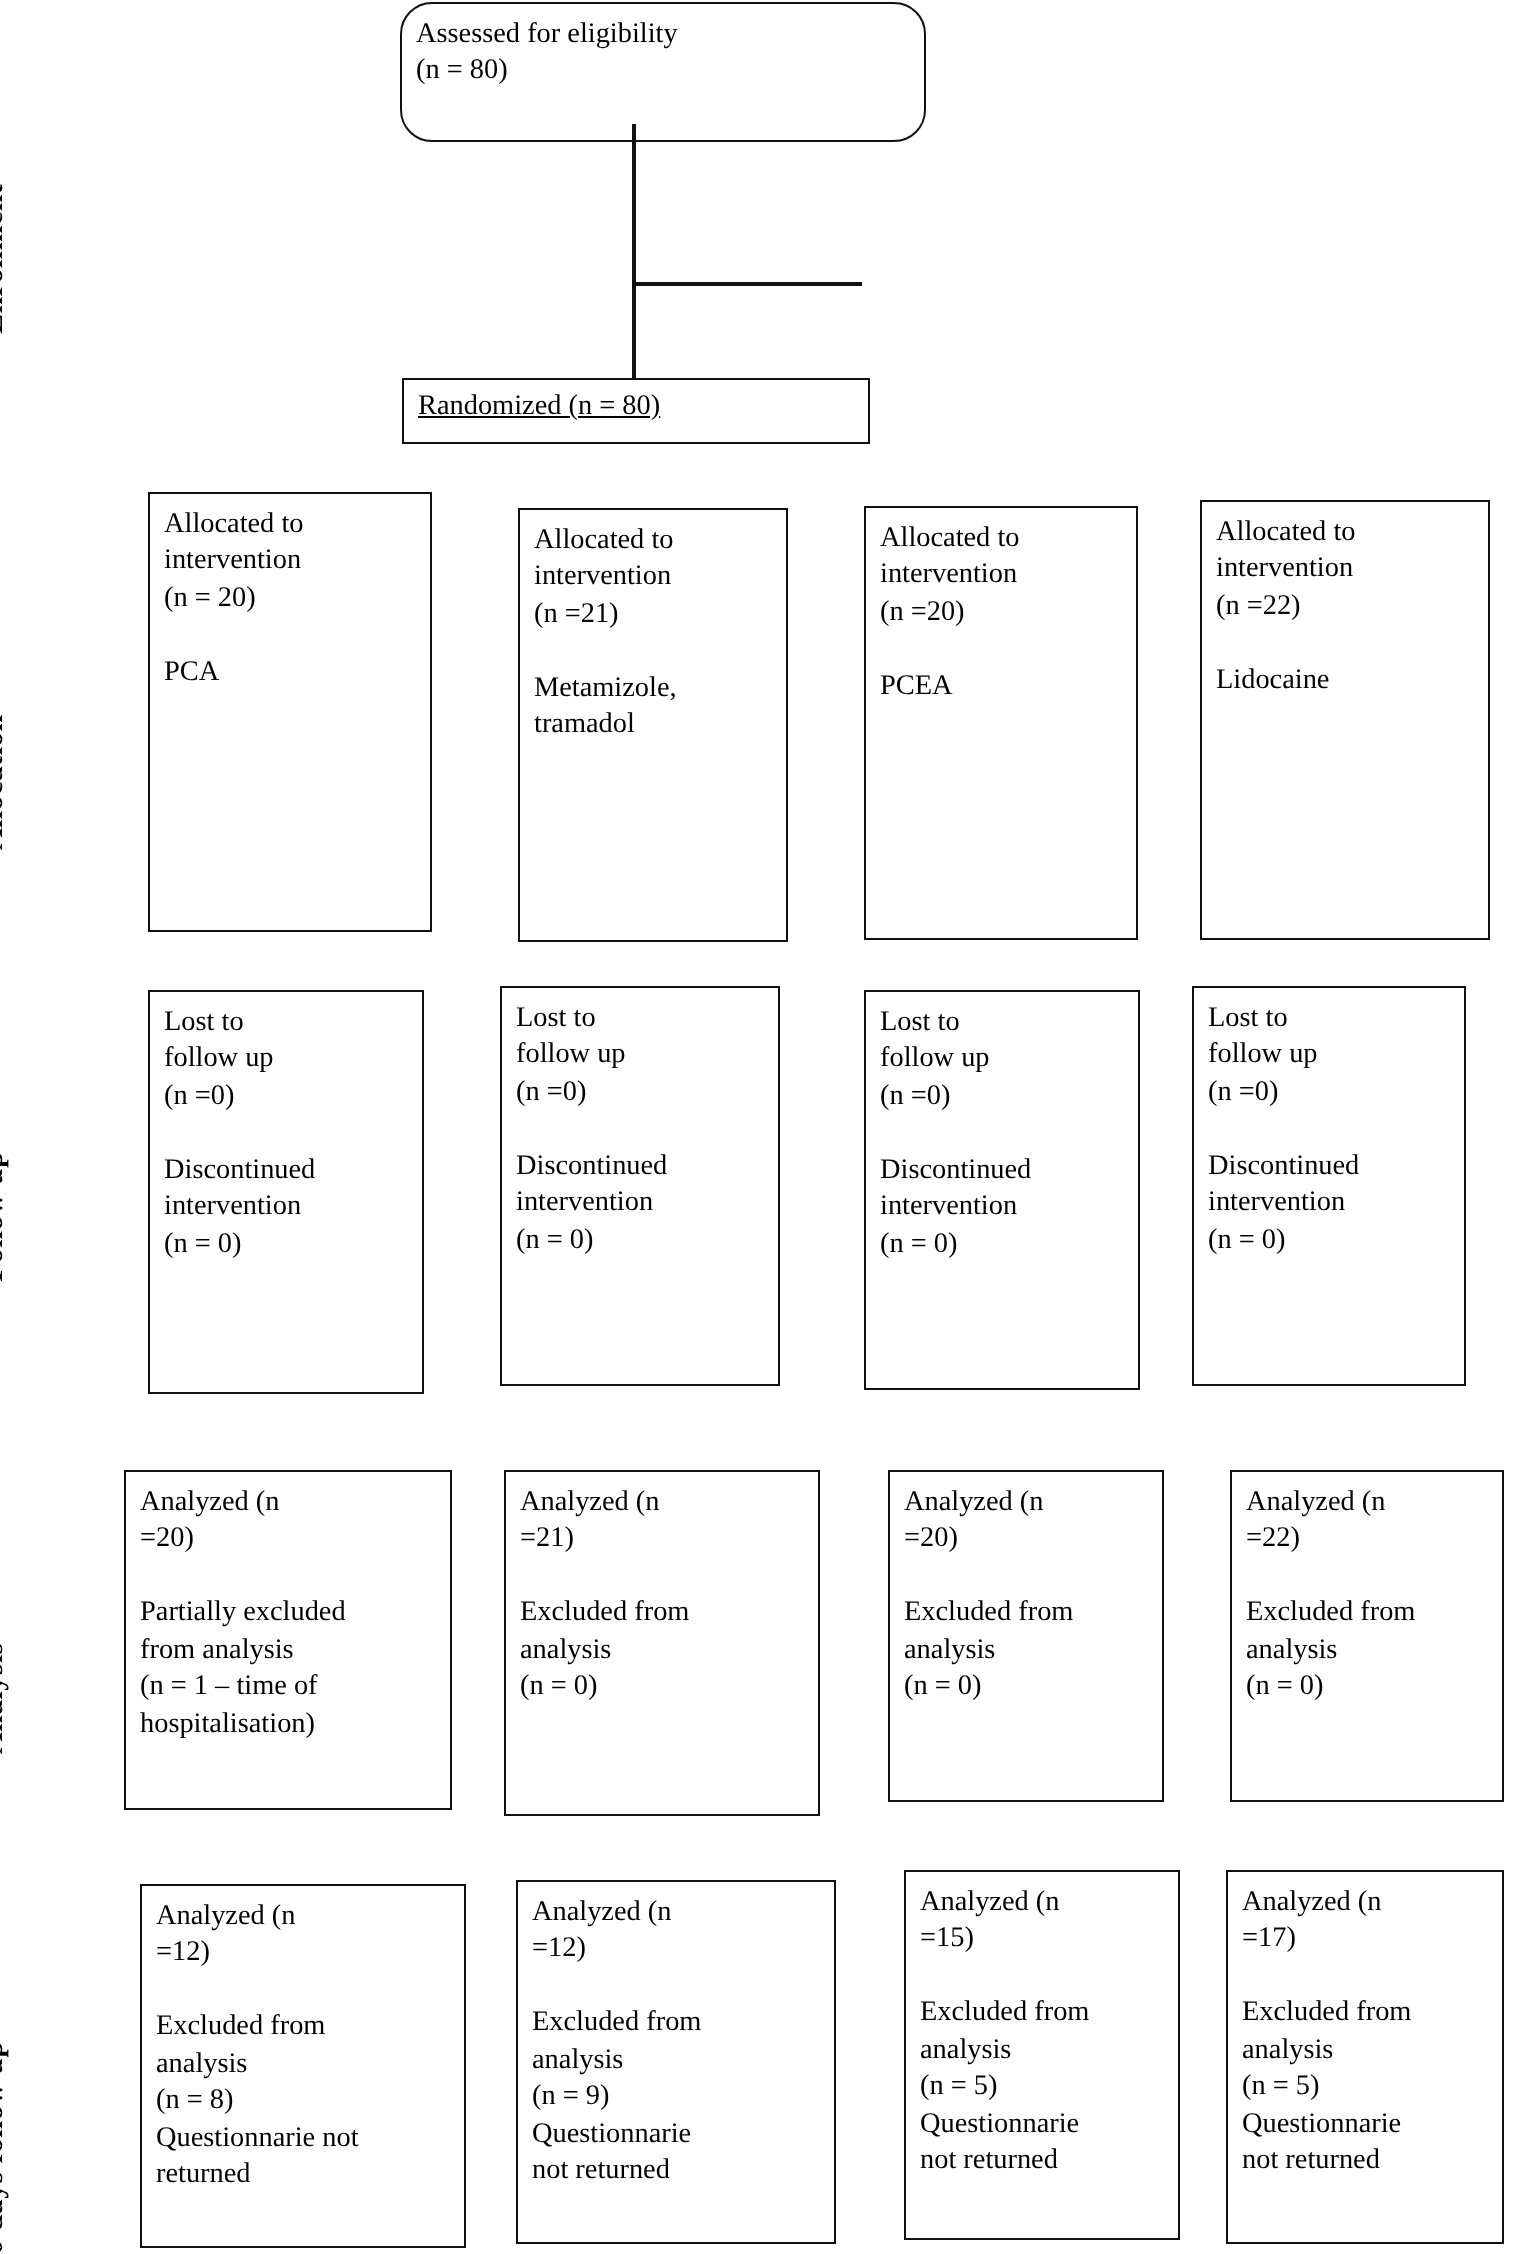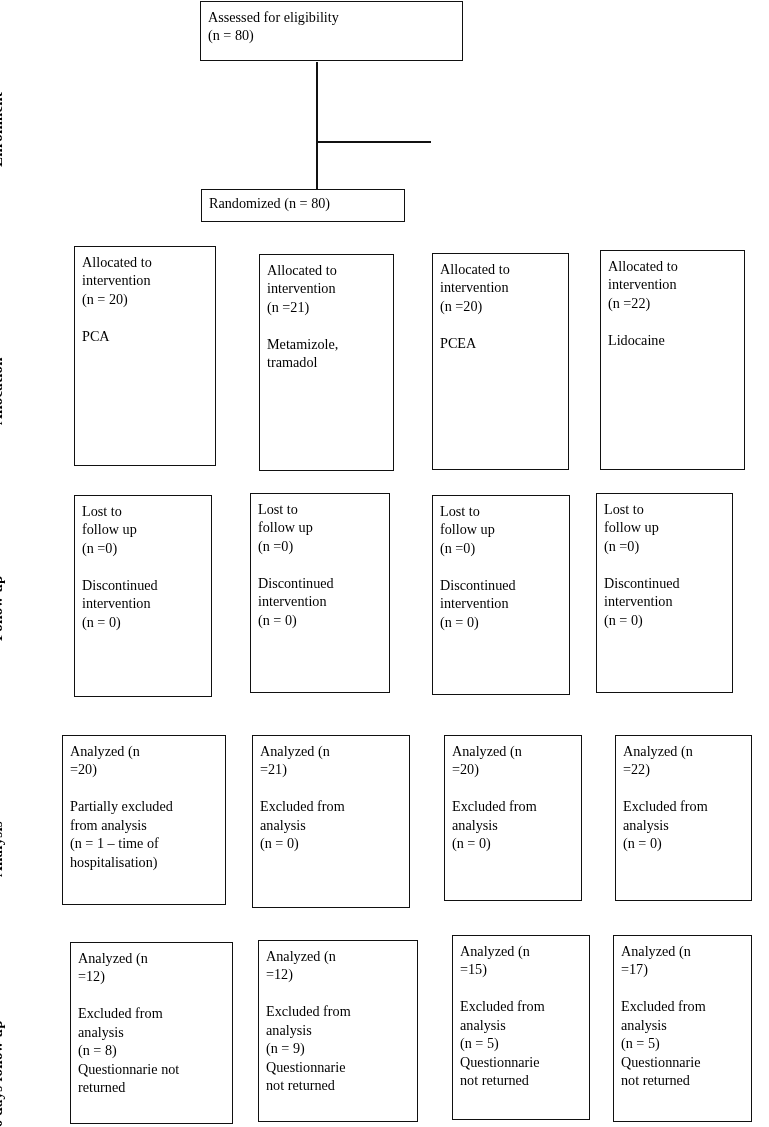--- a/index.html
+++ b/index.html
@@ -55,25 +55,25 @@
 <body>
 
 <div id="page">
 
   <div class="stage-label" style="left:6px; top:150px;">Enrollment</div>
   <div class="stage-label" style="left:6px; top:408px;">Allocation</div>
   <div class="stage-label" style="left:6px; top:624px;">Follow up</div>
   <div class="stage-label" style="left:6px; top:860px;">Analysis</div>
   <div class="stage-label" style="left:6px; top:1118px;">30 days follow up</div>
 
-  <div class="node" style="left:200px; top:1px; width:263px; height:60px;">Assessed for eligibility
+  <div class="node" style="left:200px; top:1px; width:263px; height:70px;border-radius:16px;">Assessed for eligibility
  (n = 80)</div>
 
 
-  <div class="node" style="left:201px; top:189px; width:204px; height:33px; padding-top:4px;">Randomized (n = 80)</div>
+  <div class="node" style="left:201px; top:189px; width:234px; height:33px; padding-top:4px;text-decoration:underline;">Randomized (n = 80)</div>
 
   <div class="line vline" style="left:316px; top:62px; height:128px;"></div>
   <div class="line hline" style="left:316px; top:141px; width:115px;"></div>
 
   <div class="node" style="left:74px; top:246px; width:142px; height:220px;">Allocated to
 intervention
 (n = 20)
 
 PCA</div>
   <div class="node" style="left:259px; top:254px; width:135px; height:217px;">Allocated to

